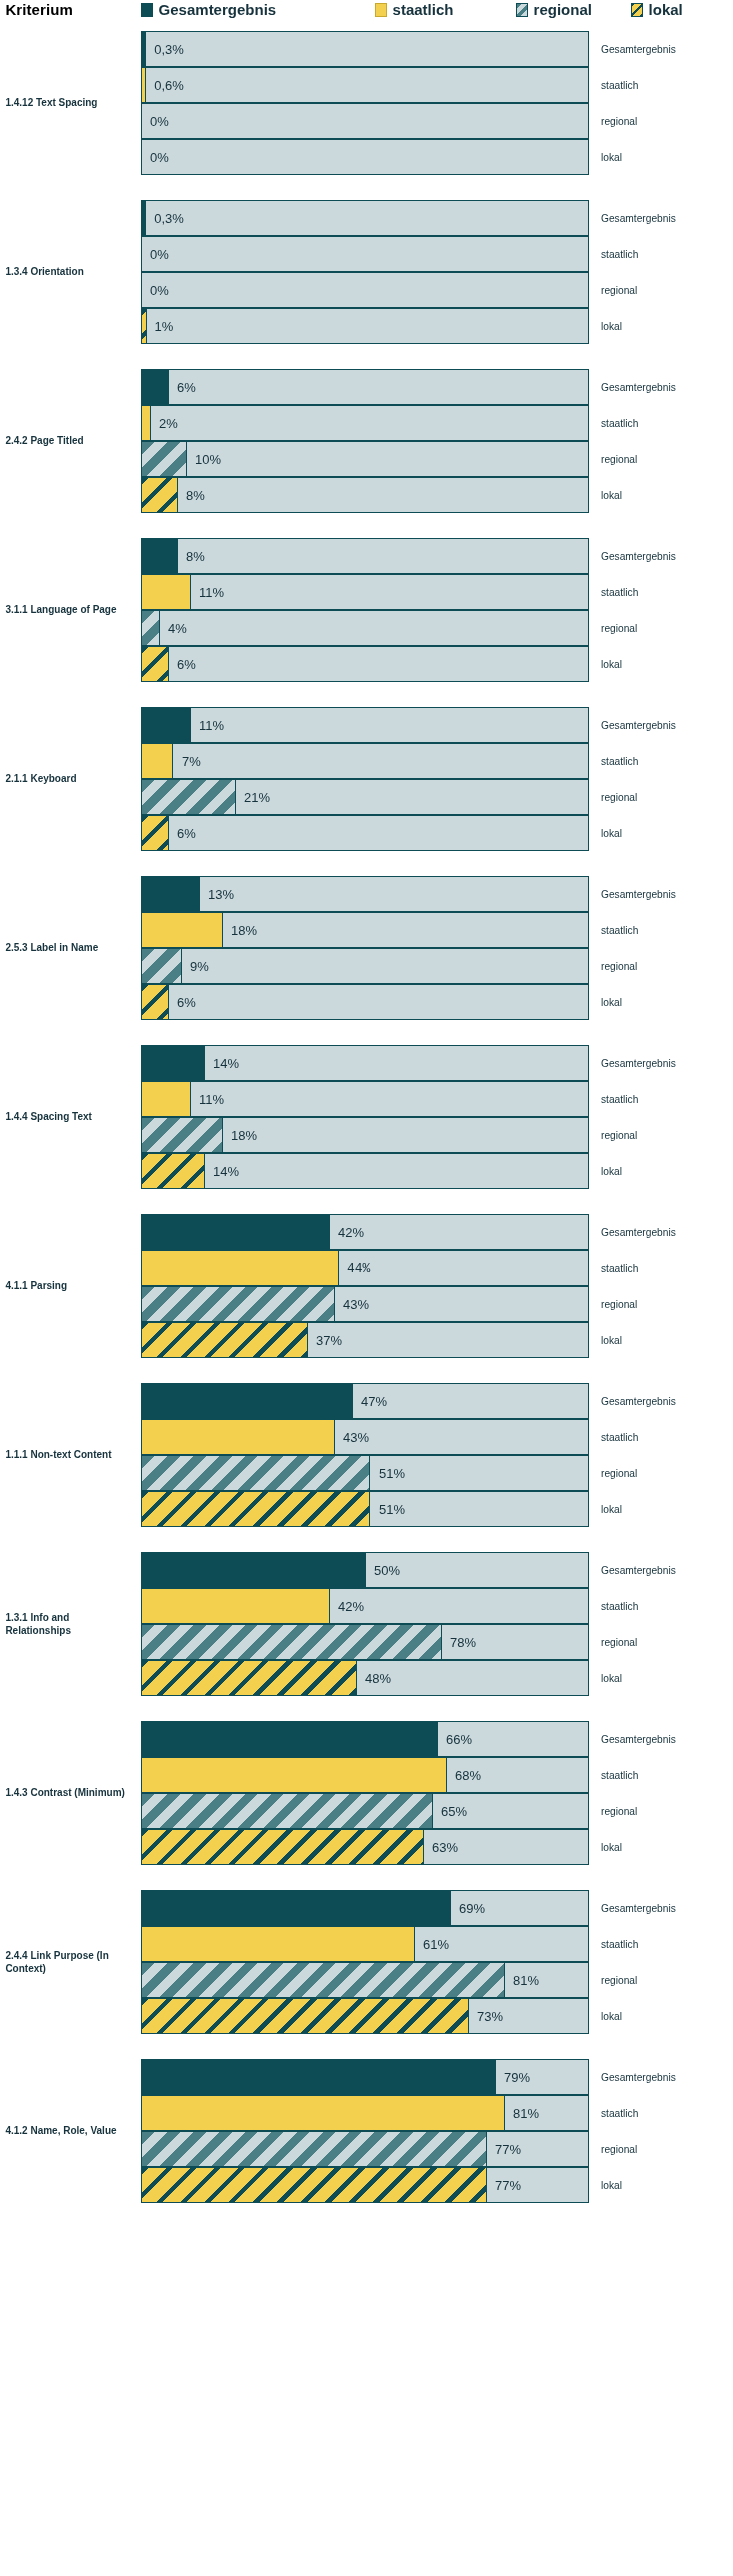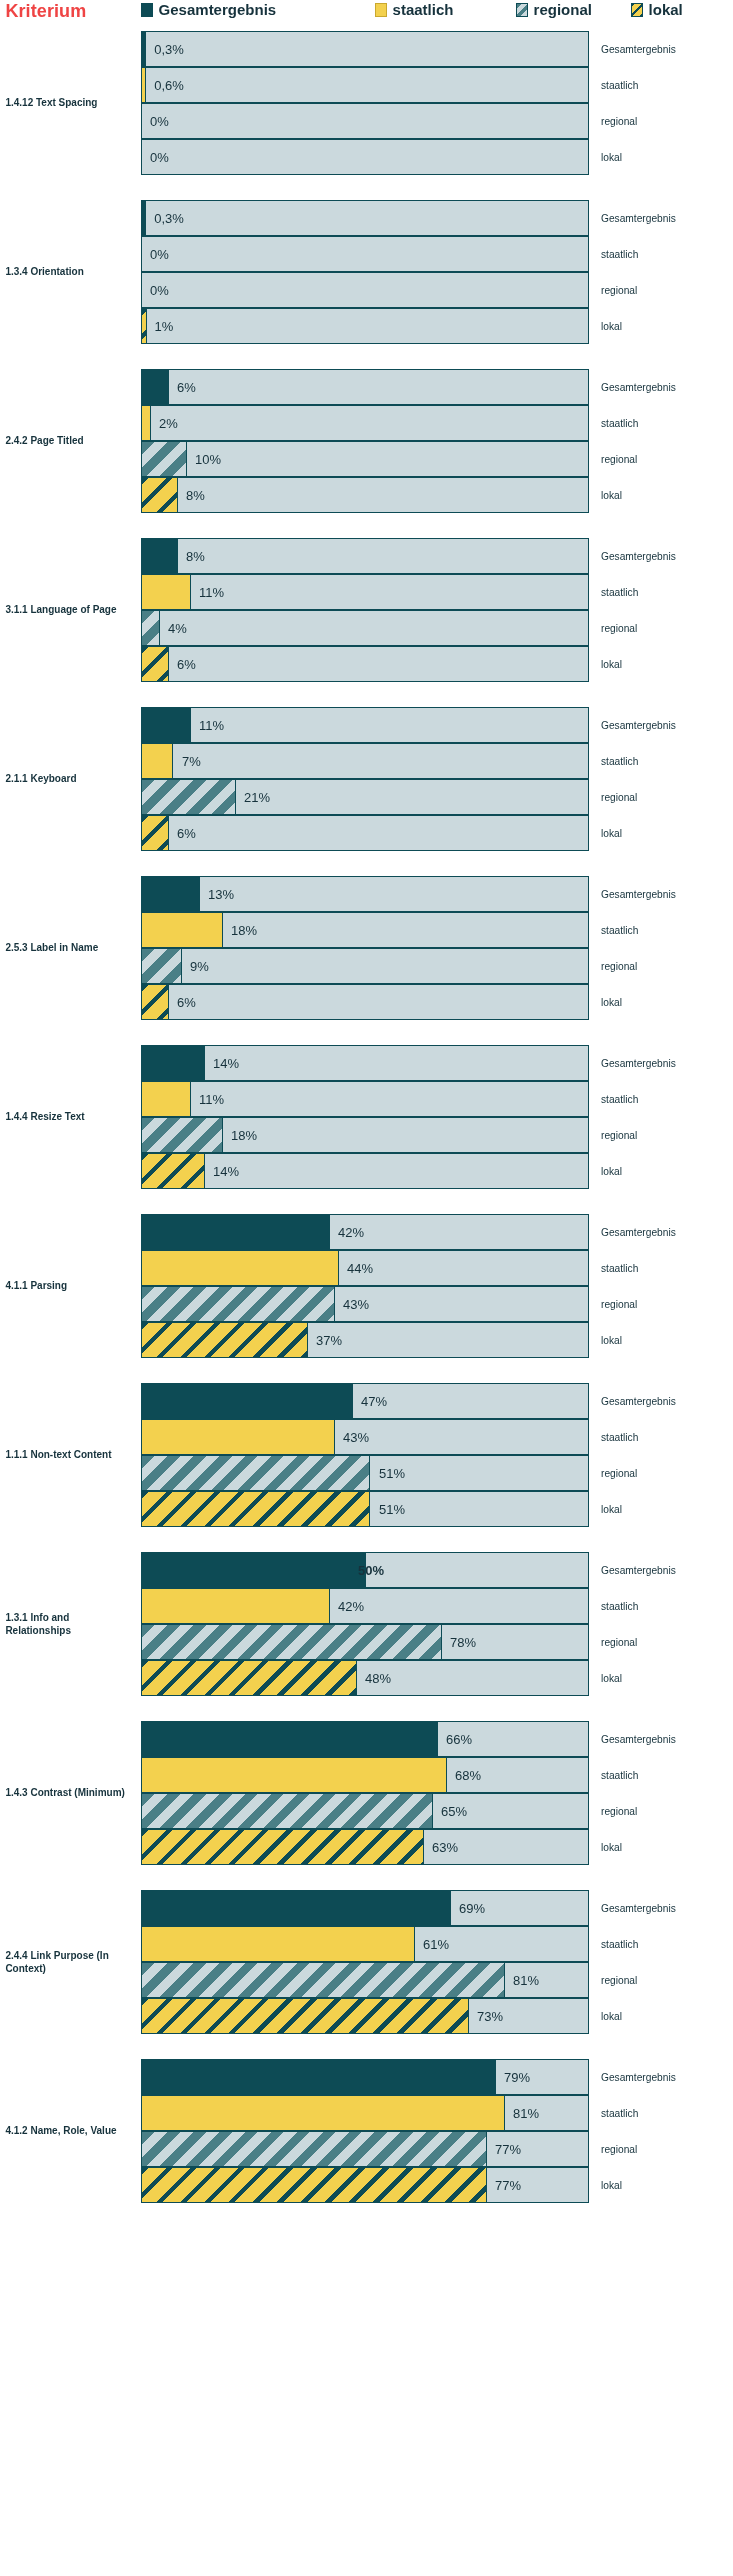--- a/index.html
+++ b/index.html
@@ -14,24 +14,24 @@
 
   
   .legend-row{
     position:relative;
     height:24.4px;
     padding-top:1.4px;
   }
   .legend-title{
     position:absolute;
     left:5.4px; top:1.4px;
-    font-size:18px;
+    font-size:15px;
     font-weight:bold;
     letter-spacing:0.1px;
-    color:#ef4444;
+    color:#000000;
     white-space:nowrap;
   }
   .legend-item{
     position:absolute;
     top:1.4px;
     display:flex;
     align-items:center;
     gap:6.1px;
     font-size:15px;
     font-weight:bold;
@@ -374,21 +374,21 @@
         <div class="bar-row">
           <div class="track">
             <div class="fill f-local" style="width: 27px;"></div>
             <span class="value" style="left: 35px;">6%</span>
           </div>
           <span class="series-label">lokal</span>
         </div>
       </div>
     </div>
     <div class="group">
-      <div class="crit-label">1.4.4 Resize Text</div>
+      <div class="crit-label">1.4.4 Spacing Text</div>
       <div class="bars">
         <div class="bar-row">
           <div class="track">
             <div class="fill f-total" style="width: 63px;"></div>
             <span class="value" style="left: 71px;">14%</span>
           </div>
           <span class="series-label">Gesamtergebnis</span>
         </div>
         <div class="bar-row">
           <div class="track">
@@ -419,21 +419,21 @@
         <div class="bar-row">
           <div class="track">
             <div class="fill f-total" style="width: 188px;"></div>
             <span class="value" style="left: 196px;">42%</span>
           </div>
           <span class="series-label">Gesamtergebnis</span>
         </div>
         <div class="bar-row">
           <div class="track">
             <div class="fill f-state" style="width: 197px;"></div>
-            <span class="value" style="left: 205px;">44%</span>
+            <span class="value" style="left: 205px; font-family: Liberation Mono, monospace;">44%</span>
           </div>
           <span class="series-label">staatlich</span>
         </div>
         <div class="bar-row">
           <div class="track">
             <div class="fill f-regional" style="width: 193px;"></div>
             <span class="value" style="left: 201px;">43%</span>
           </div>
           <span class="series-label">regional</span>
         </div>
@@ -478,21 +478,21 @@
           <span class="series-label">lokal</span>
         </div>
       </div>
     </div>
     <div class="group">
       <div class="crit-label">1.3.1 Info and Relationships</div>
       <div class="bars">
         <div class="bar-row">
           <div class="track">
             <div class="fill f-total" style="width: 224px;"></div>
-            <span class="value" style="left: 216px; font-weight: bold;">50%</span>
+            <span class="value" style="left: 232px;">50%</span>
           </div>
           <span class="series-label">Gesamtergebnis</span>
         </div>
         <div class="bar-row">
           <div class="track">
             <div class="fill f-state" style="width: 188px;"></div>
             <span class="value" style="left: 196px;">42%</span>
           </div>
           <span class="series-label">staatlich</span>
         </div>

